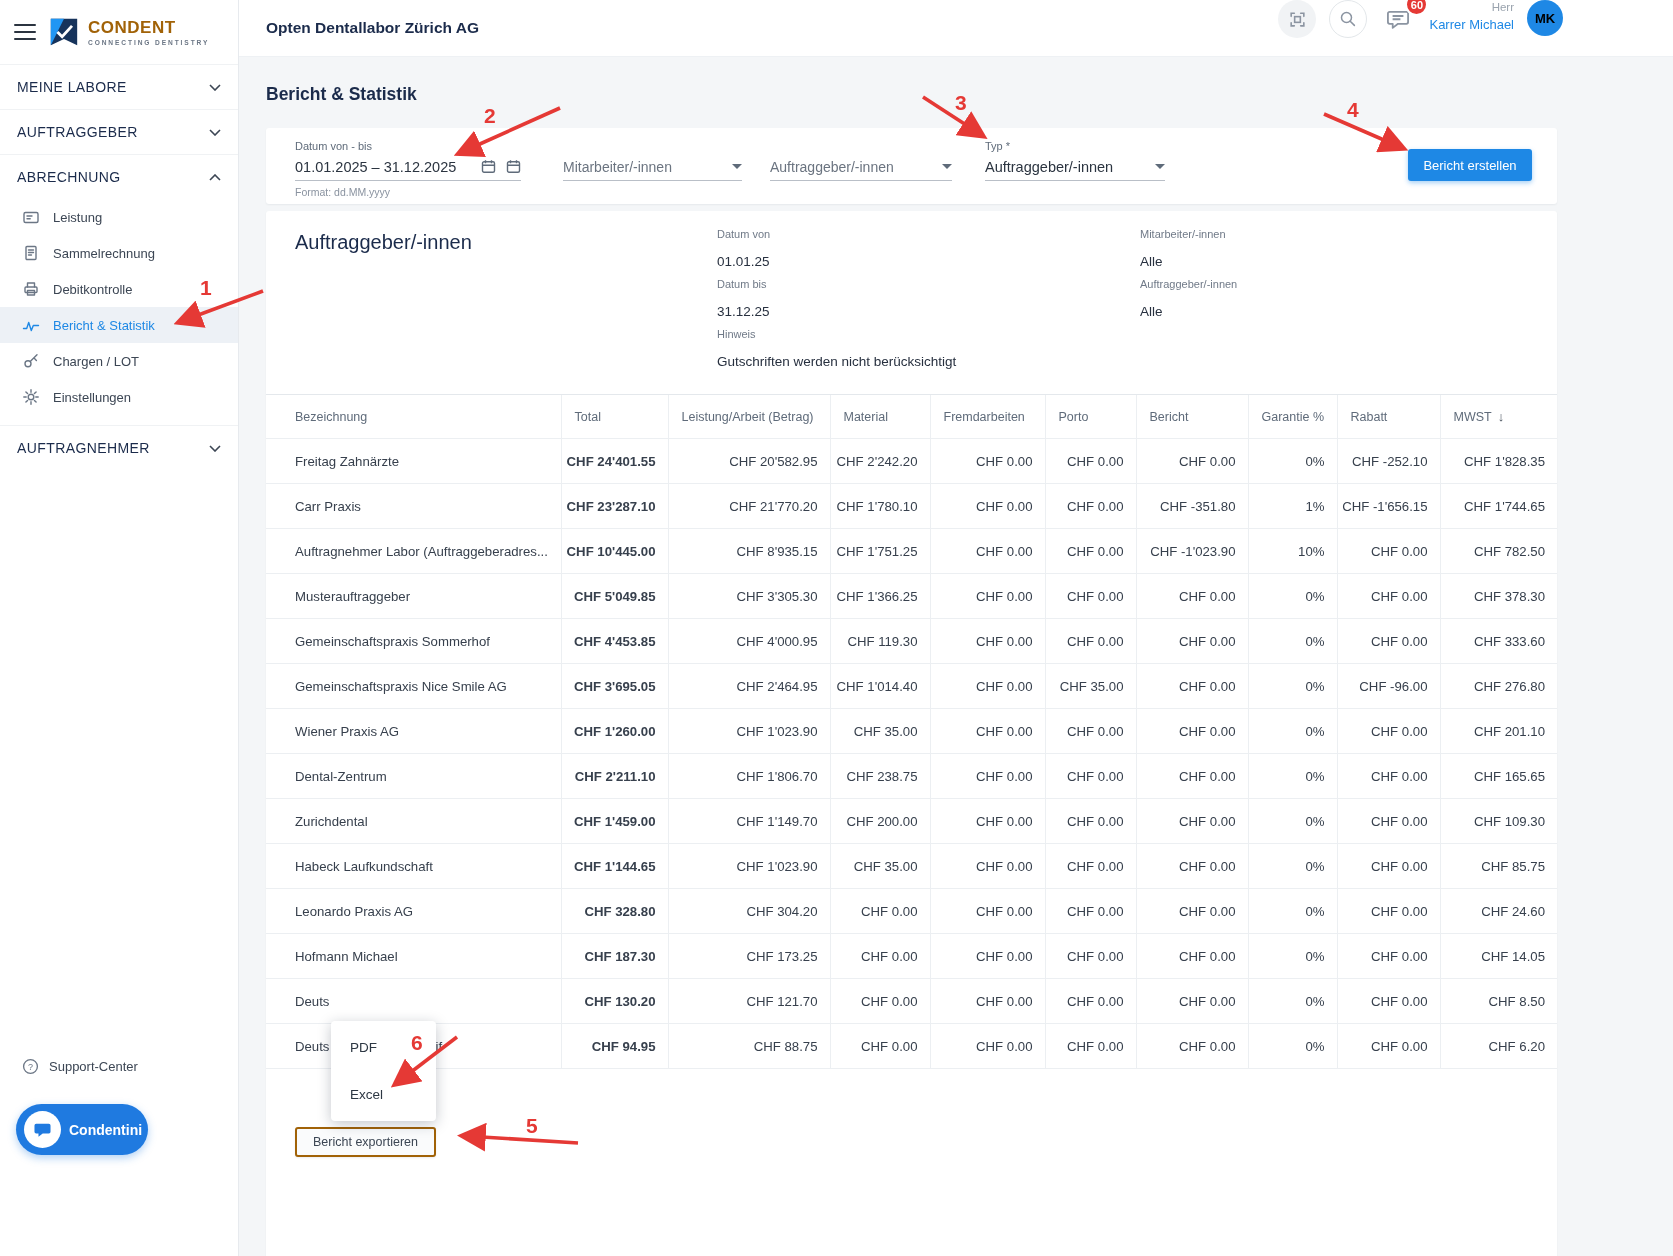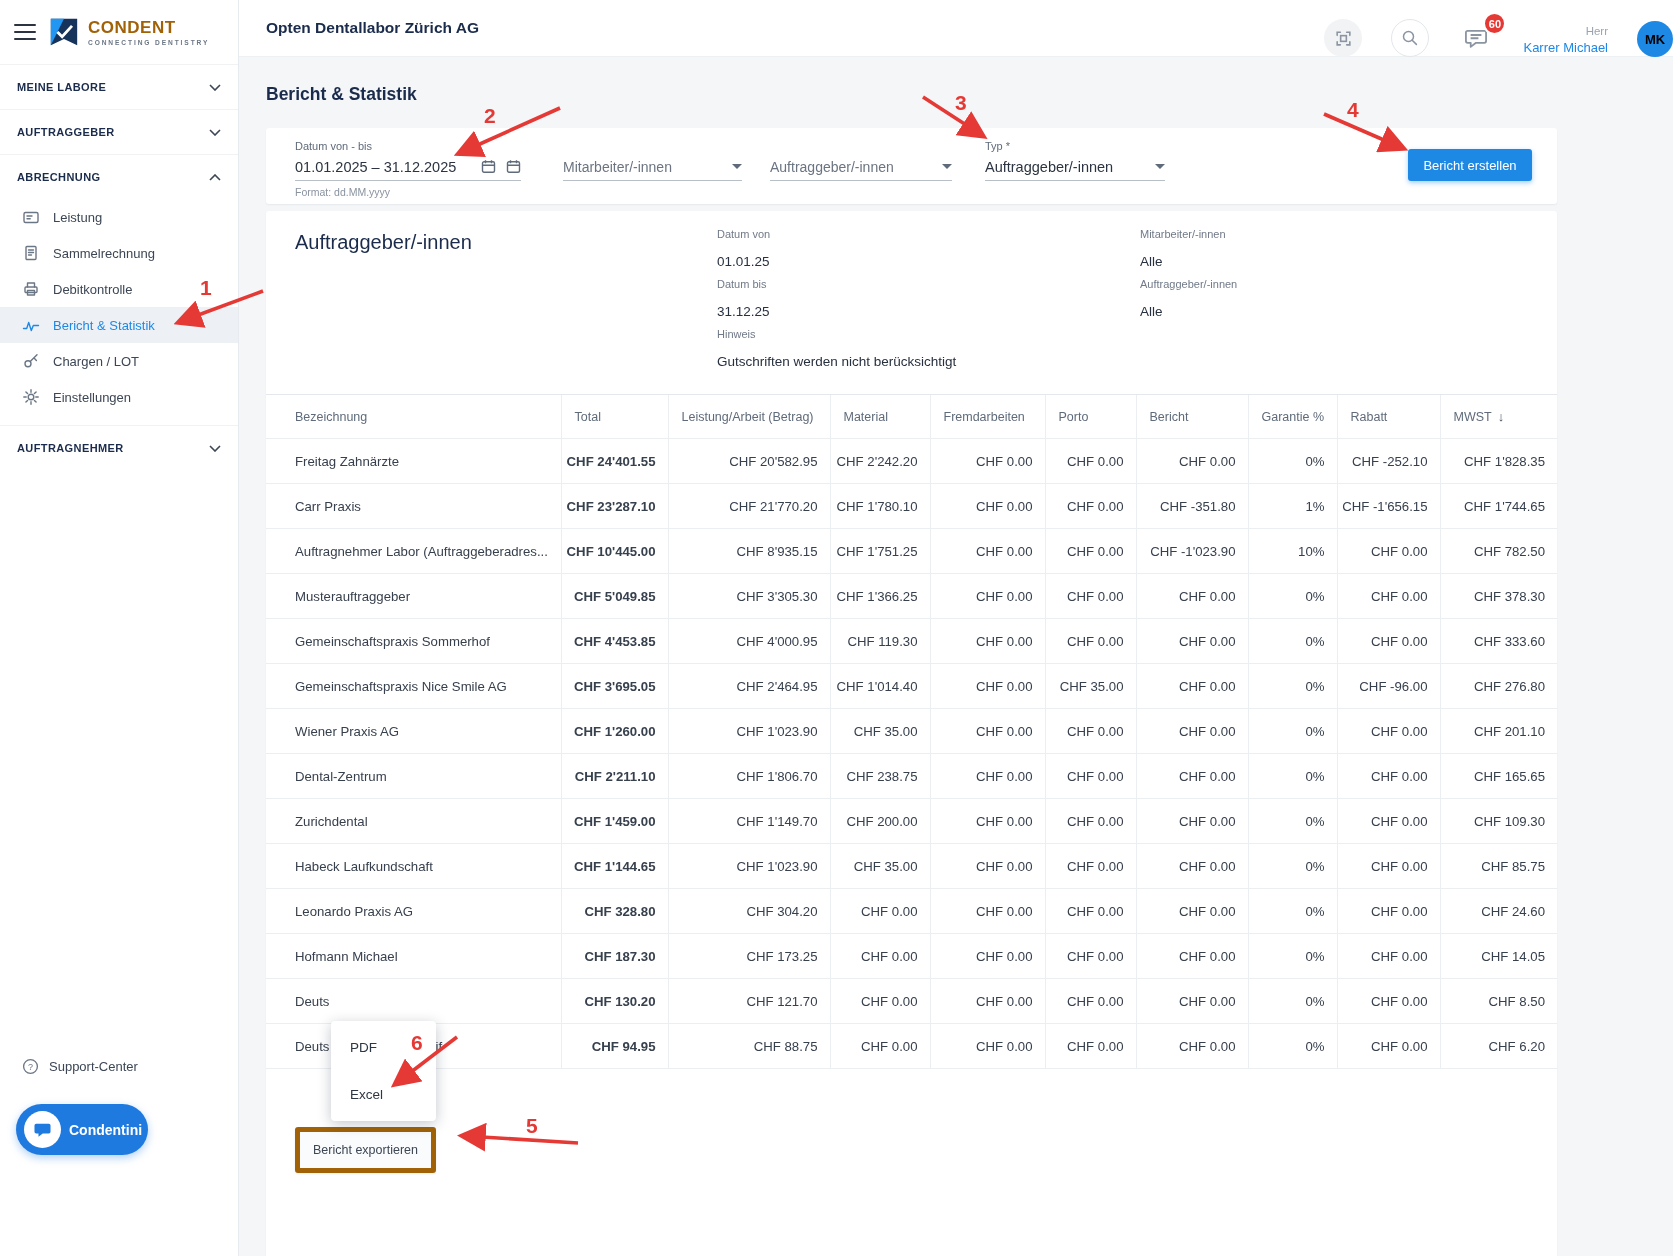--- a/index.html
+++ b/index.html
@@ -22,21 +22,21 @@
   .hamburger { width:22px; height:16px; background:none; border:none; cursor:pointer;
     display:flex; flex-direction:column; justify-content:space-between; }
   .hamburger span { display:block; height:2.2px; background:#2b3440; border-radius:1px; }
   .logo { display:flex; align-items:center; gap:8px; }
   .logo-text .brand { font-size:17px; font-weight:700; letter-spacing:.5px; color:#a16207; }
   .logo-text .tagline { font-size:6.6px; letter-spacing:1.9px; color:#6b7685; margin-top:1px; font-weight:600; }
   .nav-section {
     height:45px; display:flex; align-items:center; justify-content:space-between;
     padding:0 17px; cursor:pointer; border-top:1px solid #f0f2f4;
   }
-  .nav-section .sec-label { font-size:11px; font-weight:700; letter-spacing:.4px; color:#1b2b4b; }
+  .nav-section .sec-label { font-size:14px; font-weight:400; letter-spacing:.4px; color:#1b2b4b; }
   .chev svg { display:block; }
   .chev.up svg { transform:rotate(180deg); }
   .nav-item {
     height:36px; display:flex; align-items:center; gap:13px; padding-left:22px;
     font-size:13px; color:#3c4654; cursor:pointer;
   }
   .nav-item .nav-icon { width:18px; height:18px; color:#6b7685; flex:0 0 18px; }
   .nav-item .nav-icon svg { stroke:currentColor; fill:none; stroke-width:1.4; stroke-linecap:round; stroke-linejoin:round; }
   .nav-item.active { background:#edf1f6; color:#1e88e5; }
   .nav-item.active .nav-icon { color:#1e88e5; }
@@ -60,22 +60,22 @@
   
   .topbar {
     position:absolute; left:239px; top:0; width:1434px; height:57px; background:#fff;
     border-bottom:1px solid #eef1f4; z-index:5;
   }
   .company-title {
     position:absolute; left:27px; top:50%; transform:translateY(-50%);
     font-size:15.5px; font-weight:700; color:#1b2b4b;
   }
   .topbar-right {
-    position:absolute; right:0; top:0; height:57px; display:flex; align-items:flex-end;
-    gap:29px; 
+    position:absolute; right:0; top:0; height:57px; display:flex; align-items:flex-start;
+    gap:13px; padding-right:110px;
   }
   .icon-btn { width:38px; height:38px; border-radius:50%; border:none; background:none;
     display:flex; align-items:center; justify-content:center; cursor:pointer; color:#8b94a1; }
   .icon-btn.filled { background:#f1f3f5; }
   .icon-btn.ring { border:1px solid #e3e7ea; }
   .icon-btn svg { stroke:currentColor; fill:none; stroke-width:1.5; stroke-linecap:round; }
   .chat-wrap { position:relative; width:36px; height:38px; display:flex; align-items:center; justify-content:center; cursor:pointer; color:#8b94a1; }
   .chat-wrap svg { stroke:currentColor; fill:none; stroke-width:1.5; stroke-linejoin:round; }
   .chat-badge {
     position:absolute; top:-7px; right:-12px; min-width:23px; height:23px; border-radius:50%;
@@ -145,22 +145,22 @@
   .report-table th:first-child { padding-left:29px; }
   .report-table th + th, .report-table td + td { border-left:1px solid #eceff2; }
   .report-table td { height:45px; font-size:13.2px; color:#37404d; }
   .c-name { padding-left:29px; text-align:left; white-space:nowrap; overflow:hidden; }
   .c-num { text-align:right; padding-right:12px; white-space:nowrap; }
   .c-total { font-weight:700; color:#222b38; }
   .sort-arrow { margin-left:6px; font-size:13px; color:#47505c; }
   .name-tail { margin-left:106px; }
 
   .export-btn {
-    position:absolute; left:29px; top:916px; width:141px; height:46px;
-    background:#fafbfc; border:5px solid #a16207; border-radius:3px;
+    position:absolute; left:29px; top:916px; width:141px; height:30px;
+    background:#fafbfc; border:2px solid #a16207; border-radius:3px;
     font-size:12.5px; color:#3c4654; font-family:inherit; cursor:pointer;
     box-shadow:0 1px 2px rgba(20,30,50,.08);
   }
 
   
   .export-menu {
     position:absolute; left:331px; top:1021px; width:105px; height:100px; background:#fff;
     border-radius:4px; box-shadow:0 3px 14px rgba(20,30,50,.25); z-index:30; padding:3px 0;
   }
   .export-menu-item { height:47px; display:flex; align-items:center; padding-left:19px;

